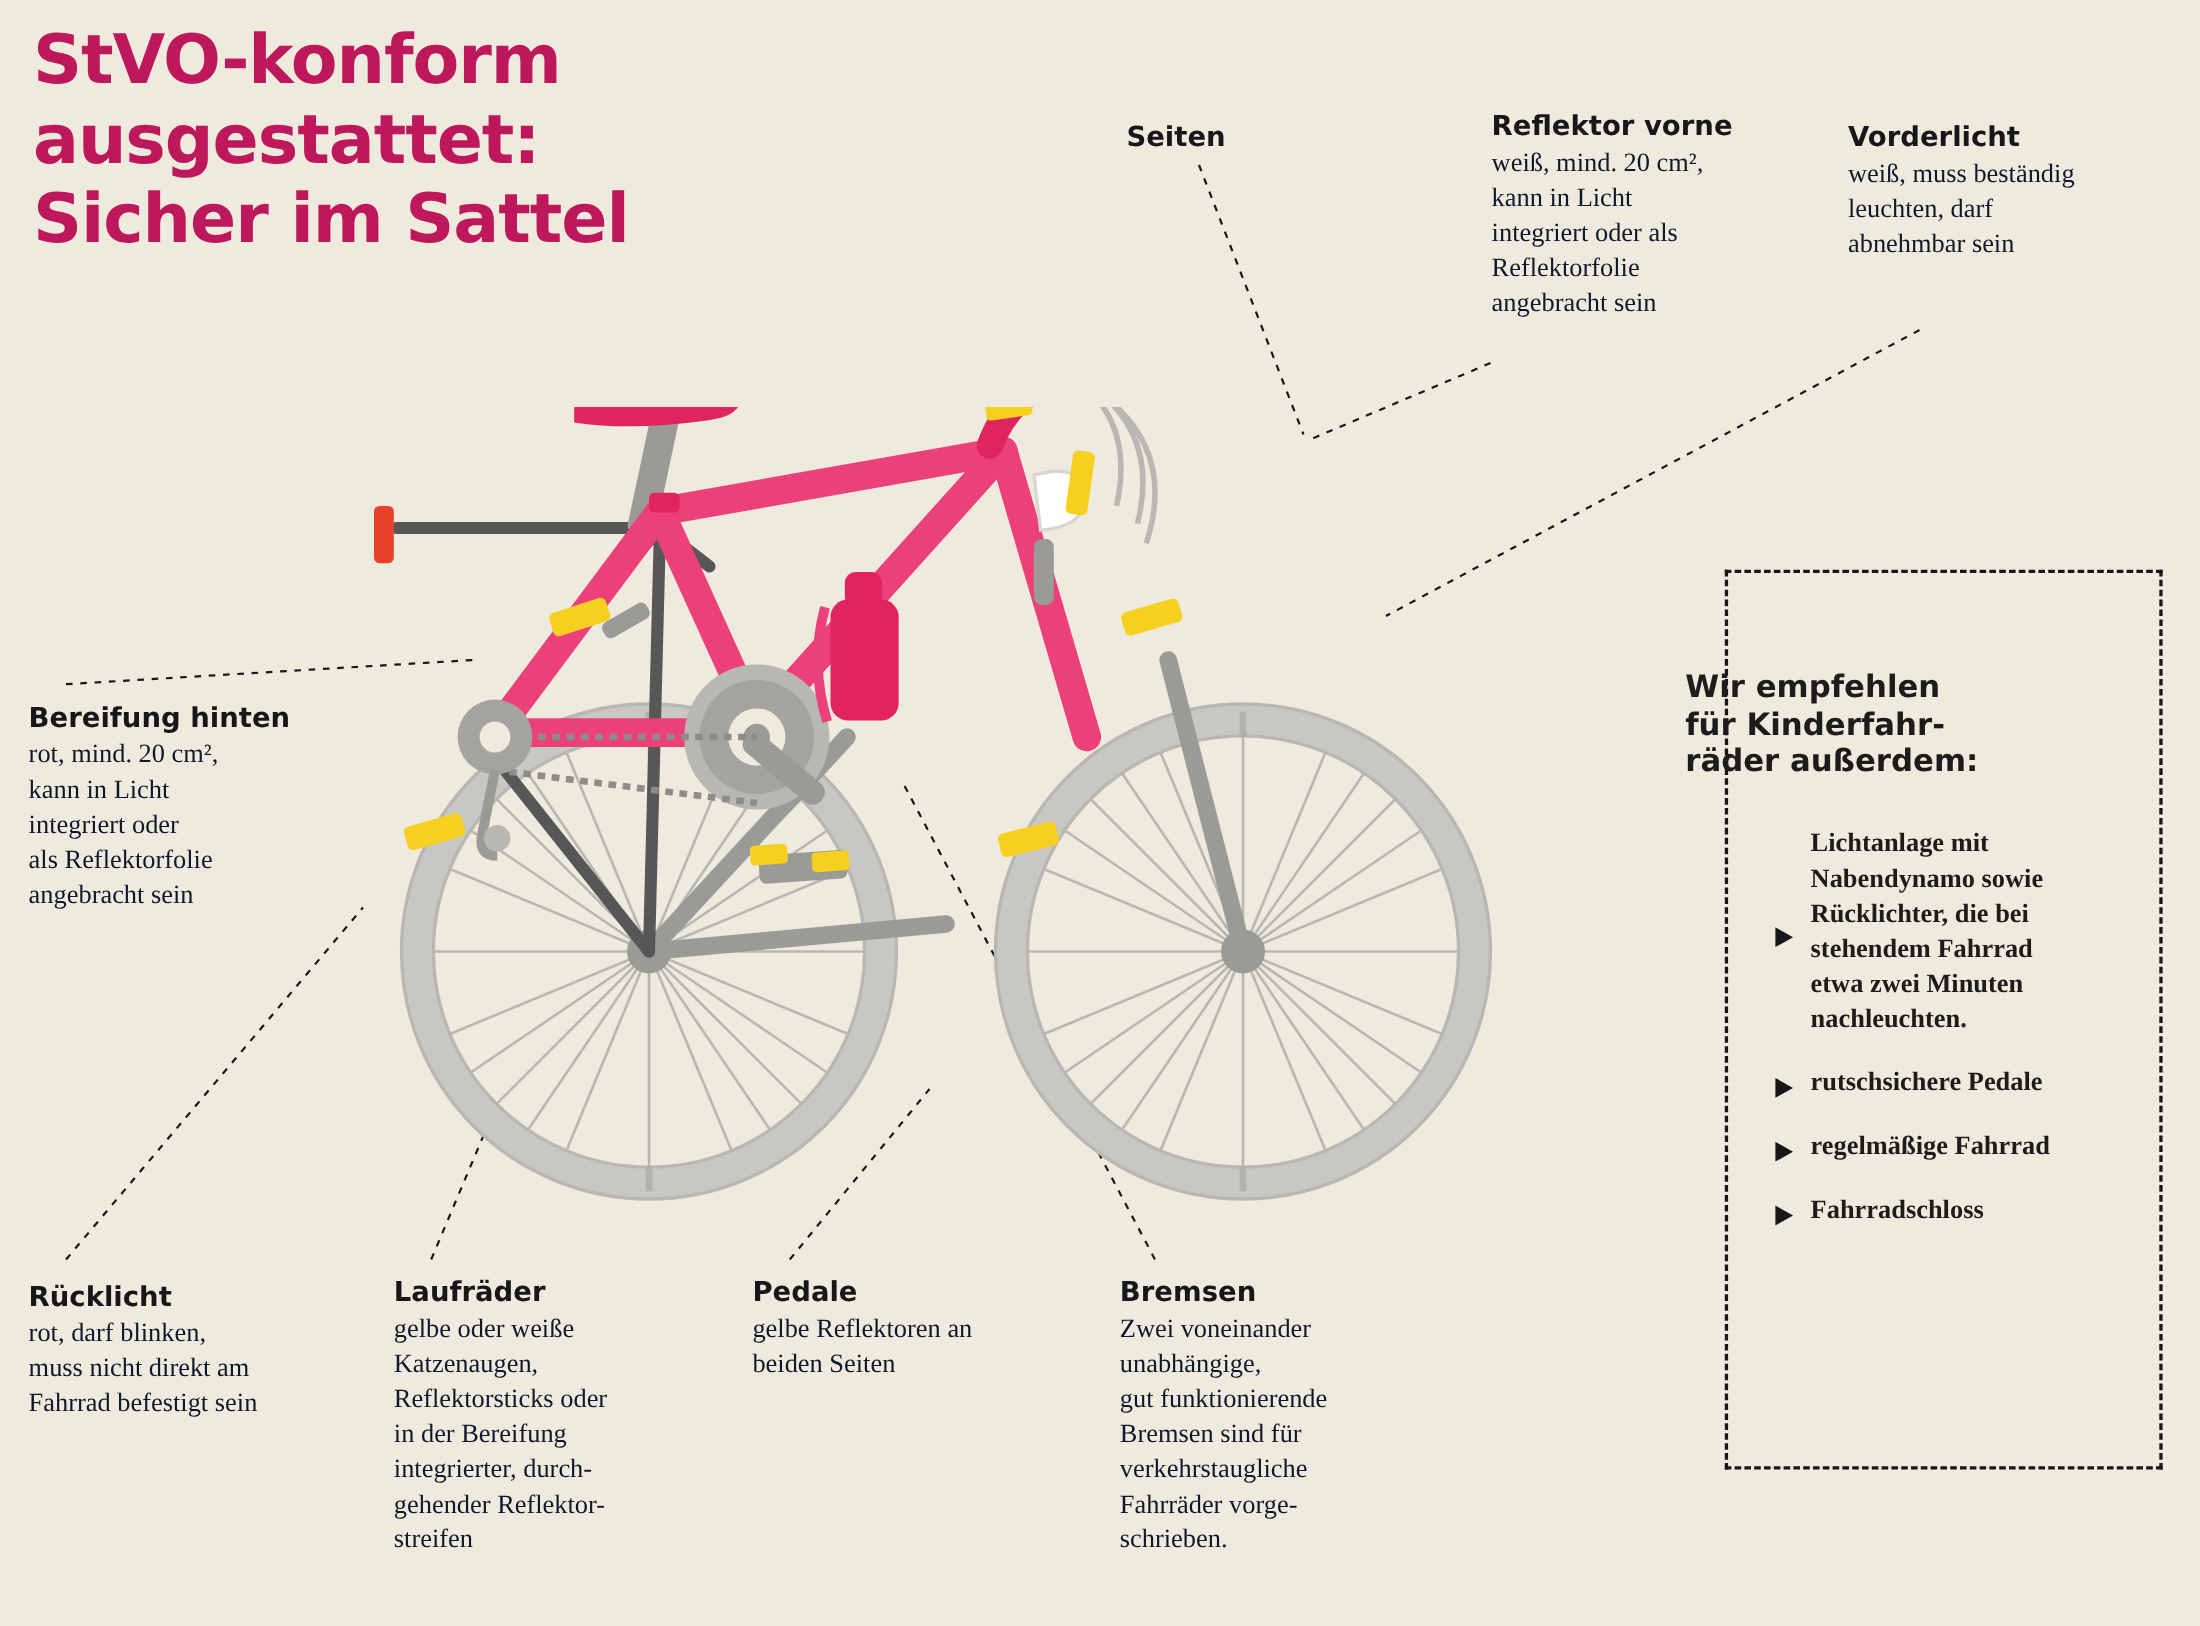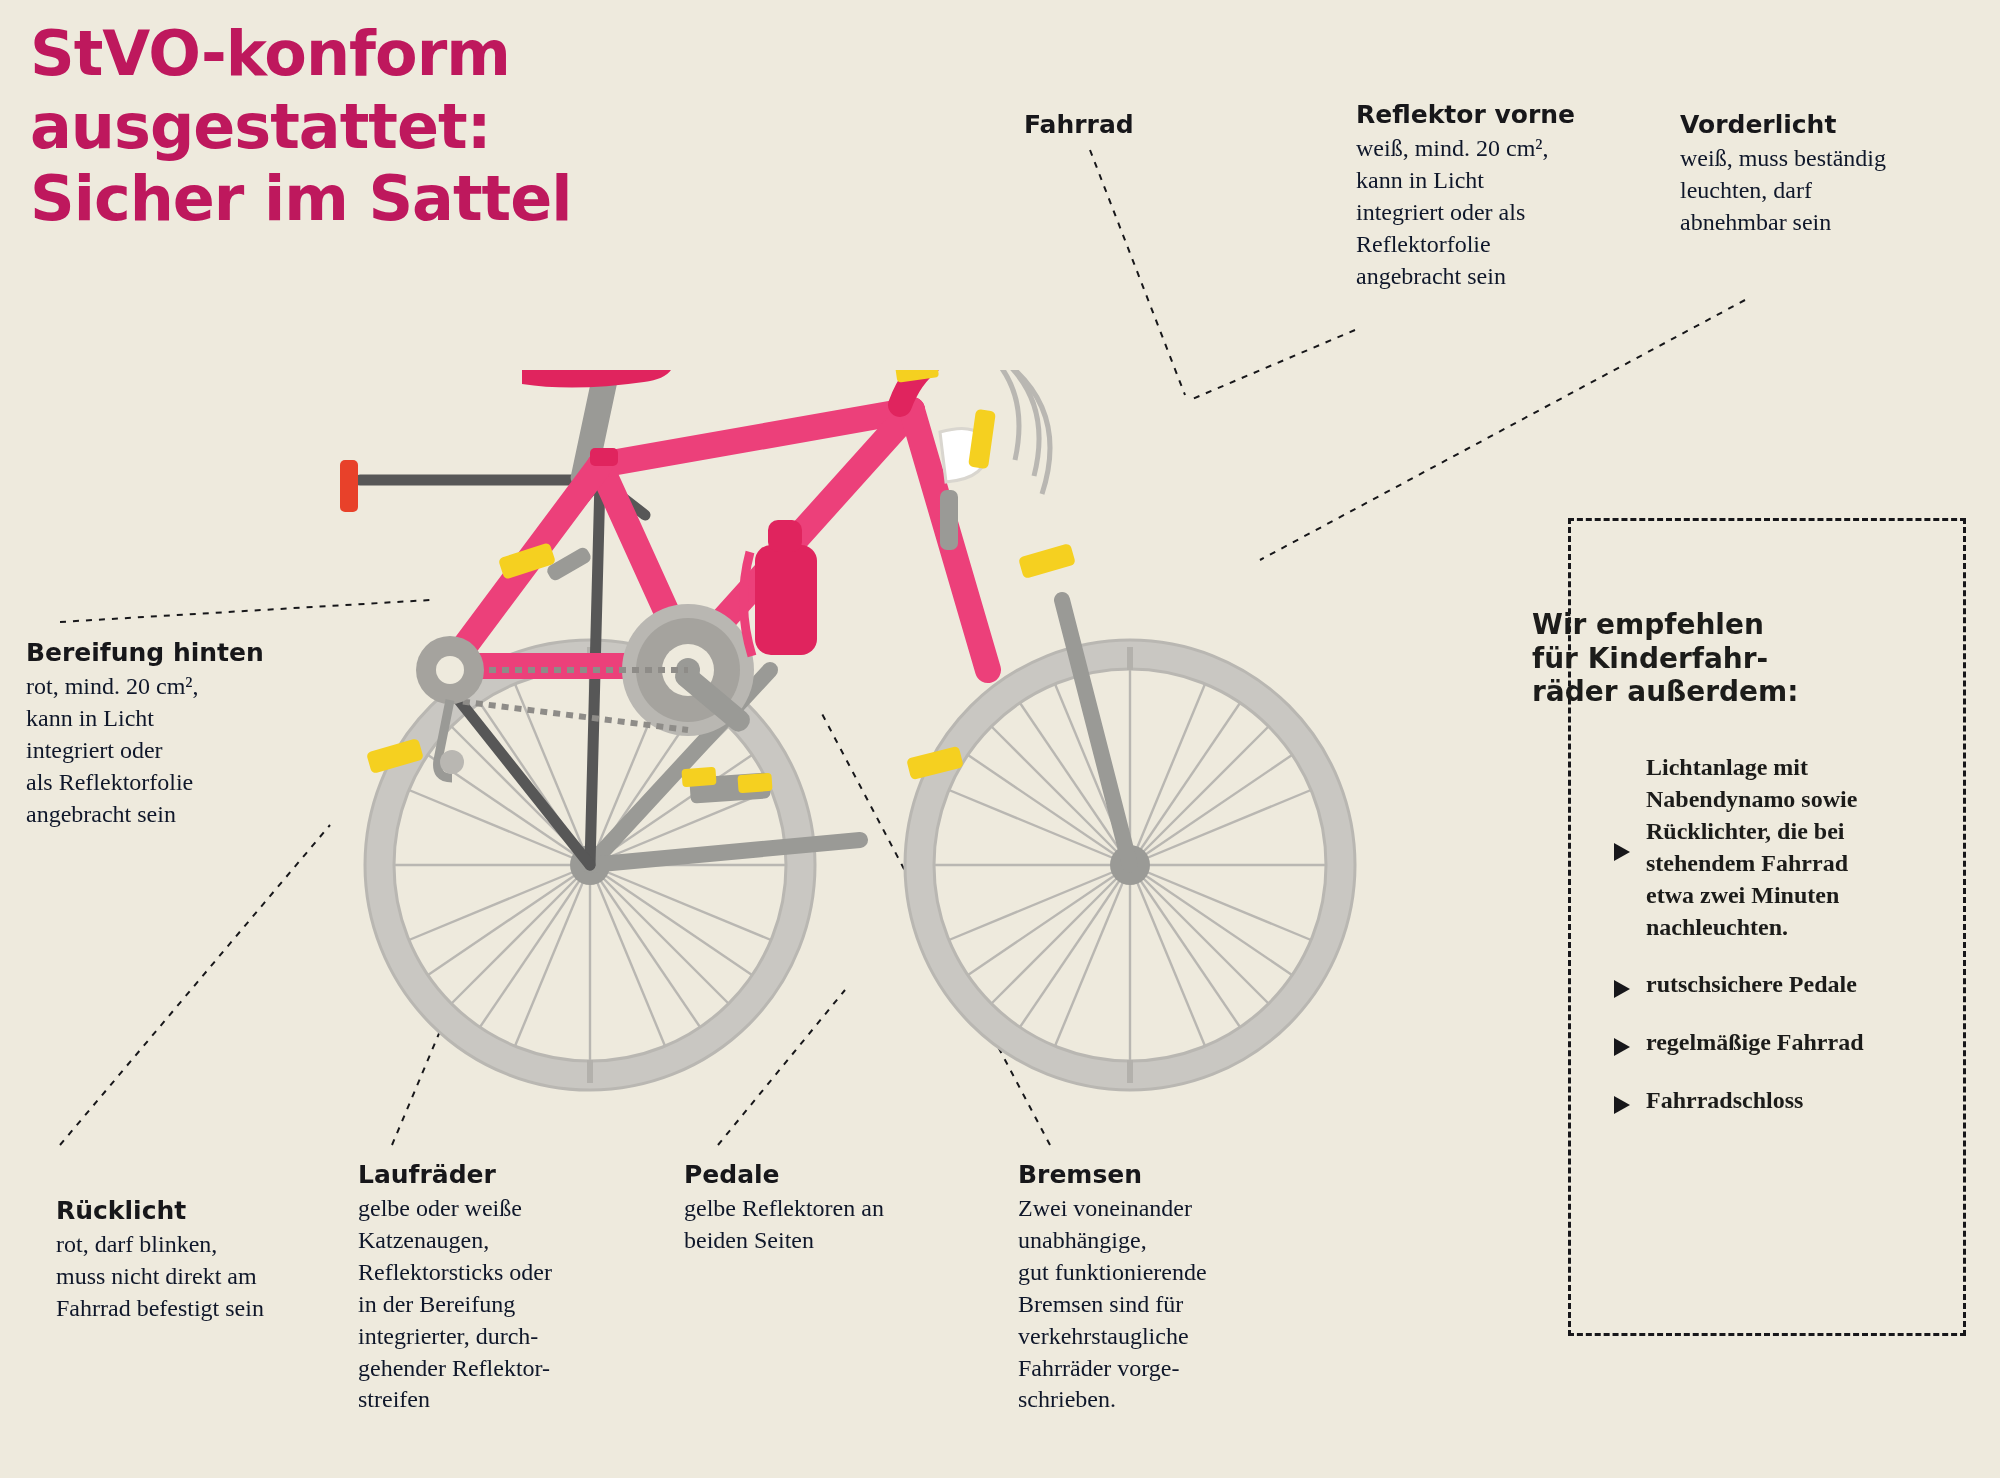--- a/index.html
+++ b/index.html
@@ -53,21 +53,21 @@
     font-size: 24px;
     line-height: 1.33;
     color: #0f172a;
     white-space: pre-line;
   }
   
   #co-klingel        { left: 1024px; top: 110px;  width: 230px; }
   #co-refl-vorne     { left: 1356px; top: 100px;  width: 290px; }
   #co-vorderlicht    { left: 1680px; top: 110px;  width: 290px; }
   #co-refl-hinten    { left: 26px;   top: 638px;  width: 270px; }
-  #co-ruecklicht     { left: 26px;   top: 1196px; width: 290px; margin-left: 30px; }
+  #co-ruecklicht     { left: 26px;   top: 1164px; width: 290px; }
   #co-laufraeder     { left: 358px;  top: 1160px; width: 290px; }
   #co-pedale         { left: 684px;  top: 1160px; width: 290px; }
   #co-bremsen        { left: 1018px; top: 1160px; width: 290px; }
 
   
   #rec-box {
     position: absolute;
     left: 1568px;
     top: 518px;
     width: 398px;
@@ -353,21 +353,21 @@
     <g fill="#9a9a96">
       <rect x="246" y="186" width="46" height="16" rx="6" transform="rotate(-30 269 194)"></rect>
       <rect x="640" y="120" width="18" height="60" rx="7"></rect>
     </g>
     <g>
       <rect x="290" y="78" width="28" height="18" rx="5" fill="#e0245e"></rect>
     </g>
   </svg>
 
   <div class="callout" id="co-klingel">
-    <div class="c-head">Fahrrad</div>
+    <div class="c-head">Seiten</div>
     <div class="c-body"></div>
   </div>
 
   <div class="callout" id="co-refl-vorne">
     <div class="c-head">Reflektor vorne</div>
     <div class="c-body">weiß, mind. 20 cm²,
 kann in Licht
 integriert oder als
 Reflektorfolie
 angebracht sein</div>

